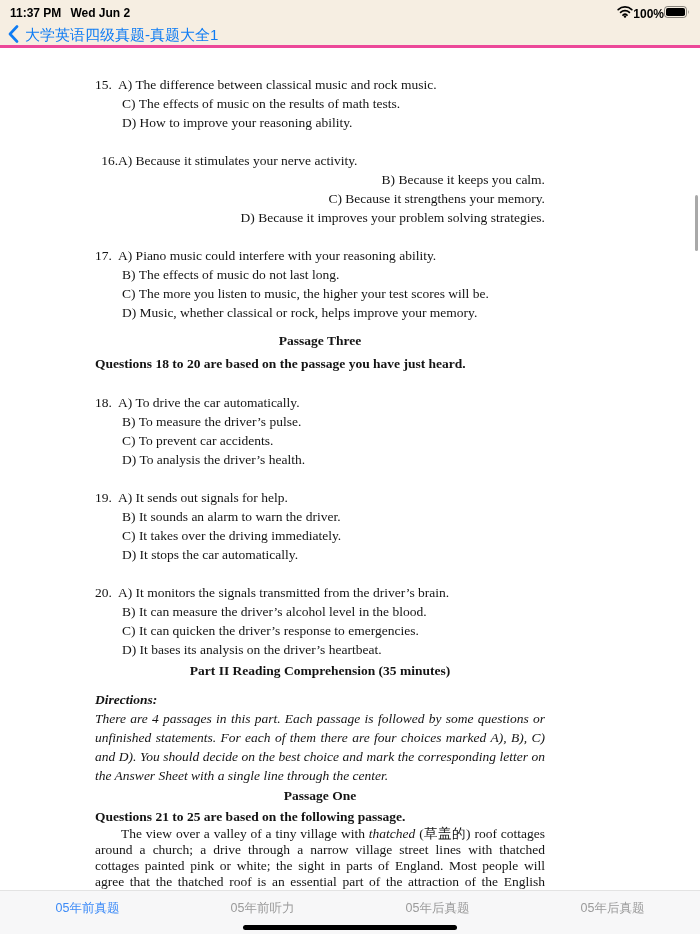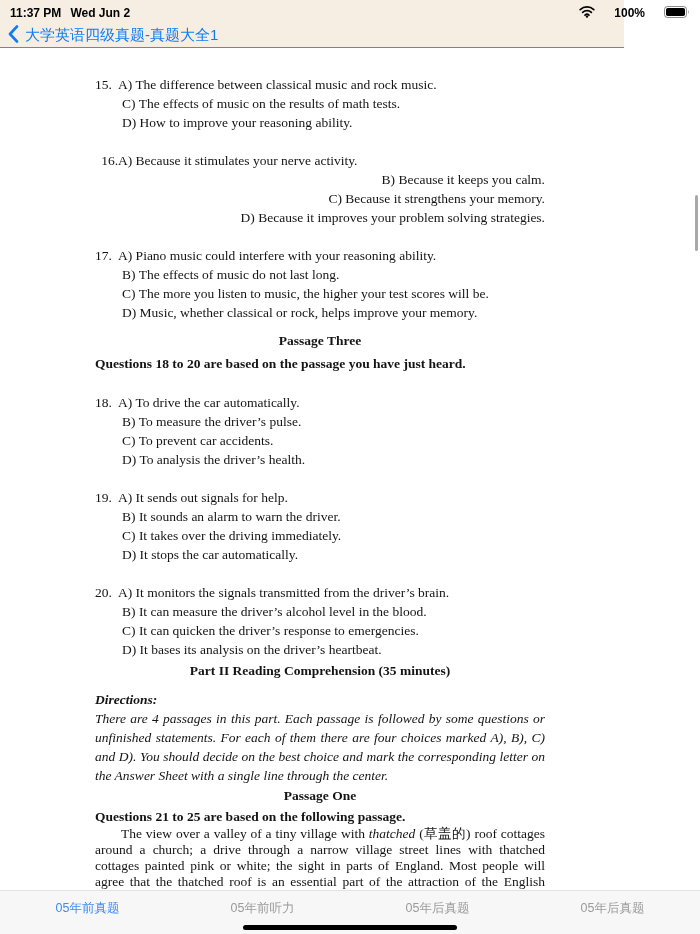--- a/index.html
+++ b/index.html
@@ -5,30 +5,30 @@
   * { margin:0; padding:0; box-sizing:border-box; }
   html,body { width:700px; height:934px; }
   body {
     position:relative; width:700px; height:934px; overflow:hidden;
     font-family:"Liberation Sans","DejaVu Sans",sans-serif;
     background:#fff;
   }
 
   
   .chrome {
-    position:absolute; top:0; left:0; width:624px; height:48px;
-    background:#f6eee2; border-bottom:1px solid #ec4899;
+    position:absolute; top:0; left:0; width:700px; height:48px;
+    background:#f6eee2; border-bottom:3px solid #ec4899;
   }
   .status-bar {
     position:absolute; top:0; left:0; width:700px; height:24px;
     display:flex; align-items:center; justify-content:space-between;
     padding:2px 10px 0 10px; font-size:12px; font-weight:600; color:#000;
   }
   .status-left { display:flex; gap:9px; align-items:center; }
-  .status-right { display:flex; gap:19px; align-items:center; }
+  .status-right { display:flex; gap:0; align-items:flex-end; }
   .nav-bar {
     position:absolute; top:24px; left:0; width:700px; height:23px;
     display:flex; align-items:center; padding-left:8px;
   }
   .back-btn { display:flex; align-items:center; gap:6px; cursor:pointer; }
   .nav-title { color:#0f7cf4; font-size:15px; }
 
   
   .content {
     position:absolute; top:49px; left:0; width:639px; height:841px;

